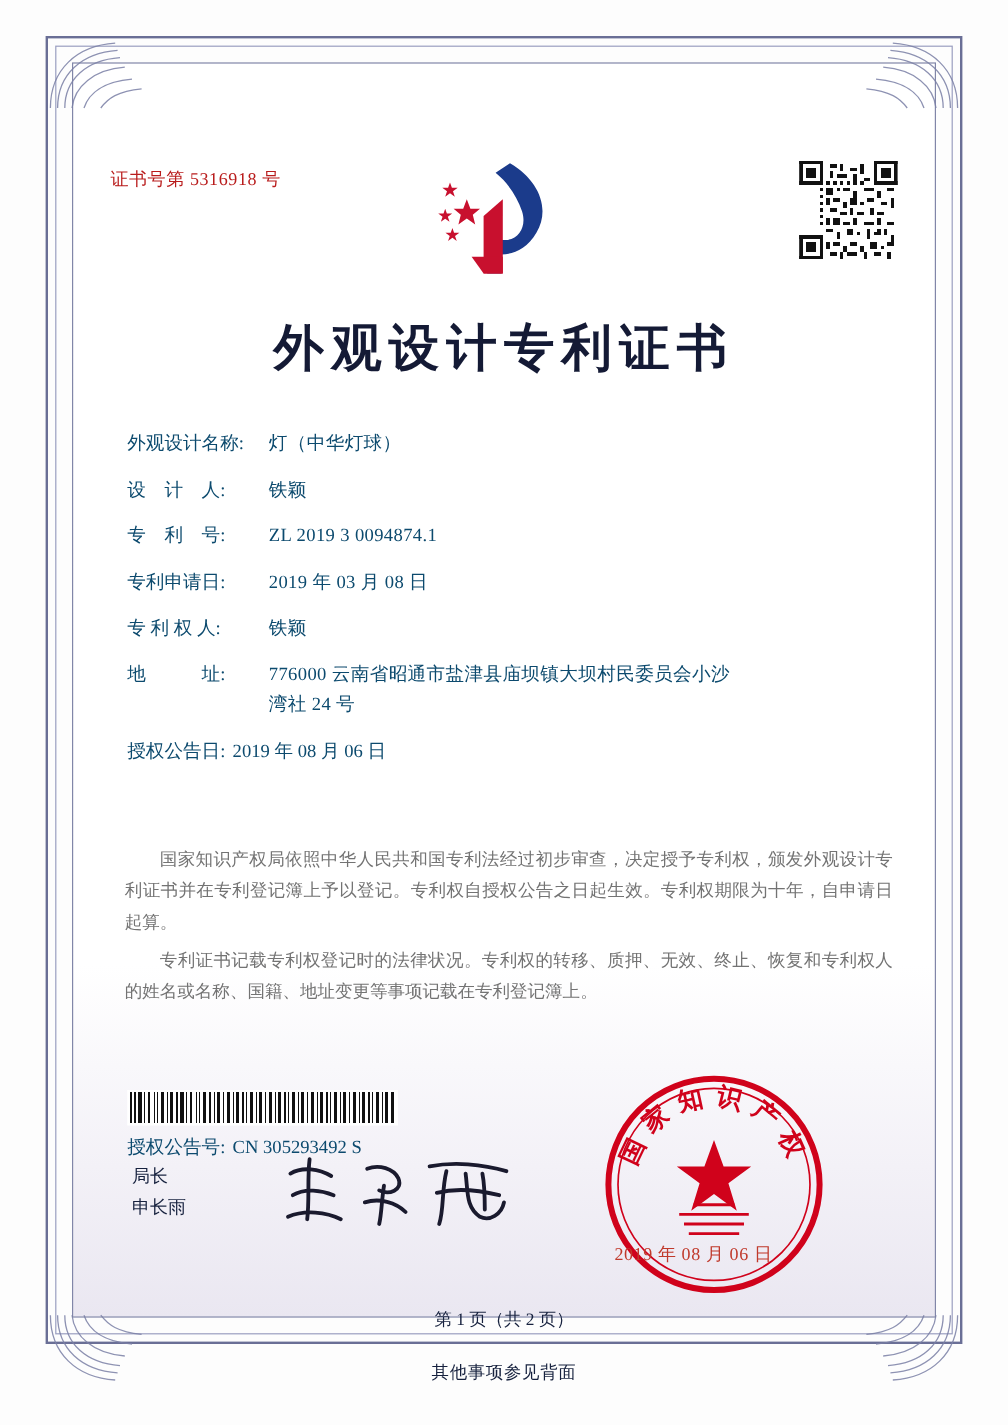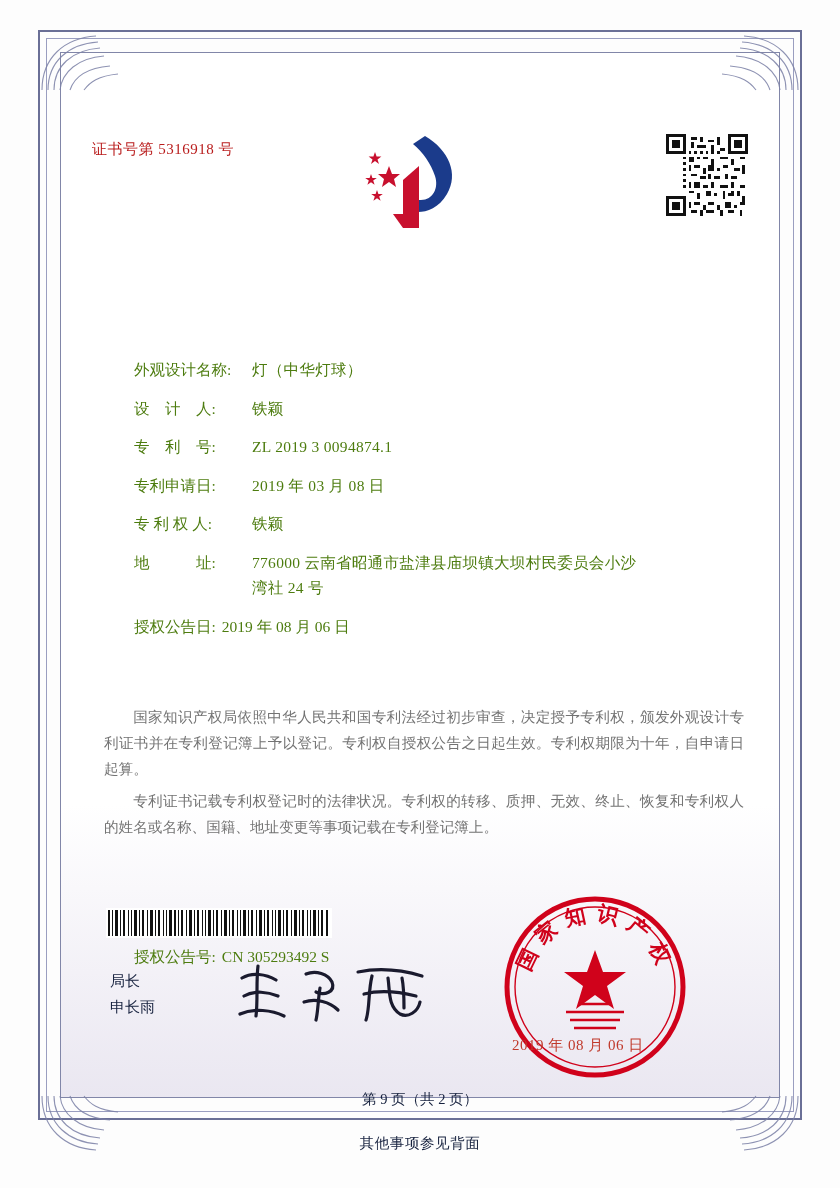--- a/index.html
+++ b/index.html
@@ -101,22 +101,21 @@
     font-family: "DejaVu Serif", "Liberation Serif", serif;
   }
 
   
   .fields {
     position: absolute;
     left: 106px; top: 362px;
     width: 640px;
     font-size: 15.5px;
     line-height: 1.0;
-    color: #4d7c0f;
-    margin-left: 28px;
+    color: #0c4a6e;
   }
   .field {
     display: flex;
     align-items: flex-start;
     margin-bottom: 23px;
   }
   .field .lbl {
     width: 118px;
     flex: 0 0 118px;
     white-space: pre;
@@ -380,20 +379,21 @@
         <rect x="14" y="27" width="3" height="1"></rect>
           <rect x="19" y="27" width="1" height="2"></rect>
         <rect x="22" y="27" width="2" height="1"></rect>
           <rect x="26" y="27" width="1" height="2"></rect>
         <rect x="23" y="20" width="1" height="1"></rect>
           <rect x="27" y="22" width="1" height="2"></rect>
       </g>
     </svg>
   </div>
 
+  <div class="title">外观设计专利证书</div>
 
   <div class="fields">
 
     <div class="field">
       <div class="lbl">外观设计名称:</div>
       <div class="val">灯（中华灯球）</div>
     </div>
 
     <div class="field">
       <div class="lbl">设　计　人:</div>
@@ -545,16 +545,16 @@
       <defs>
         <path id="sealArc" d="M 95,95 m -66,0 a 66,66 0 1,1 132,0"></path>
       </defs>
       <text fill="#d0021b" font-size="21" font-family="DejaVu Serif, serif" font-weight="bold" letter-spacing="9">
         <textPath href="#sealArc" startOffset="7%">国家知识产权局</textPath>
       </text>
     </svg>
   </div>
   <div class="seal-date">2019 年 08 月 06 日</div>
 
-  <div class="page-num">第 9 页（共 2 页）</div>
+  <div class="page-num">第 1 页（共 2 页）</div>
   <div class="footnote">其他事项参见背面</div>
 
 </div>
 
 </body></html>

